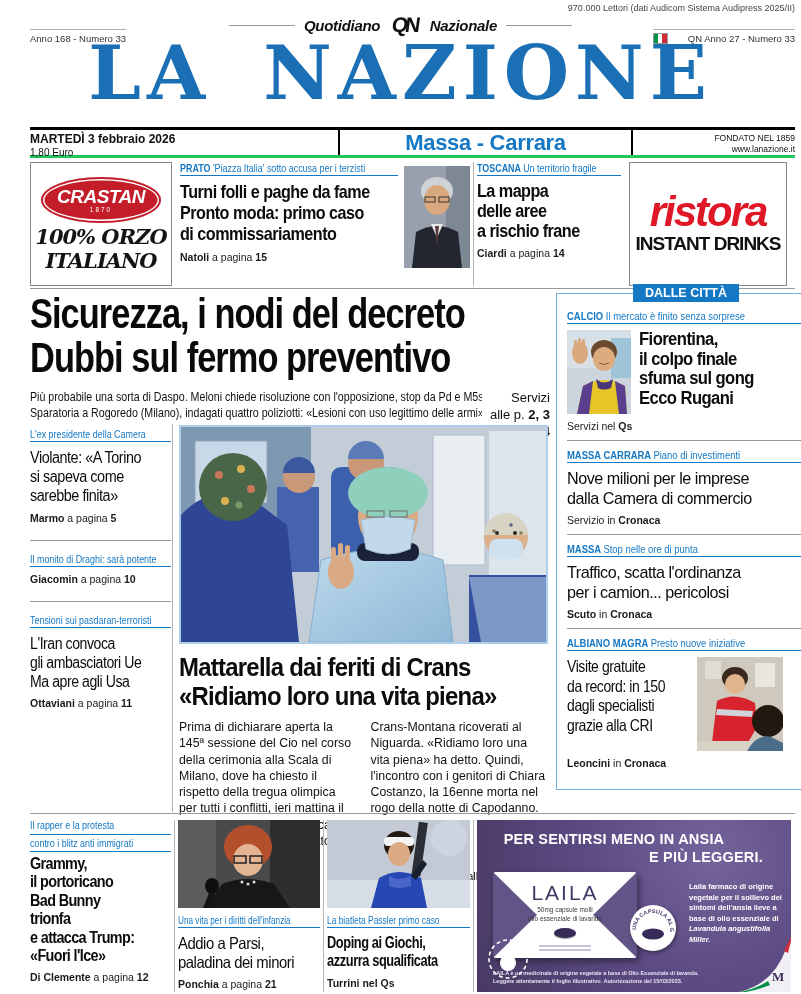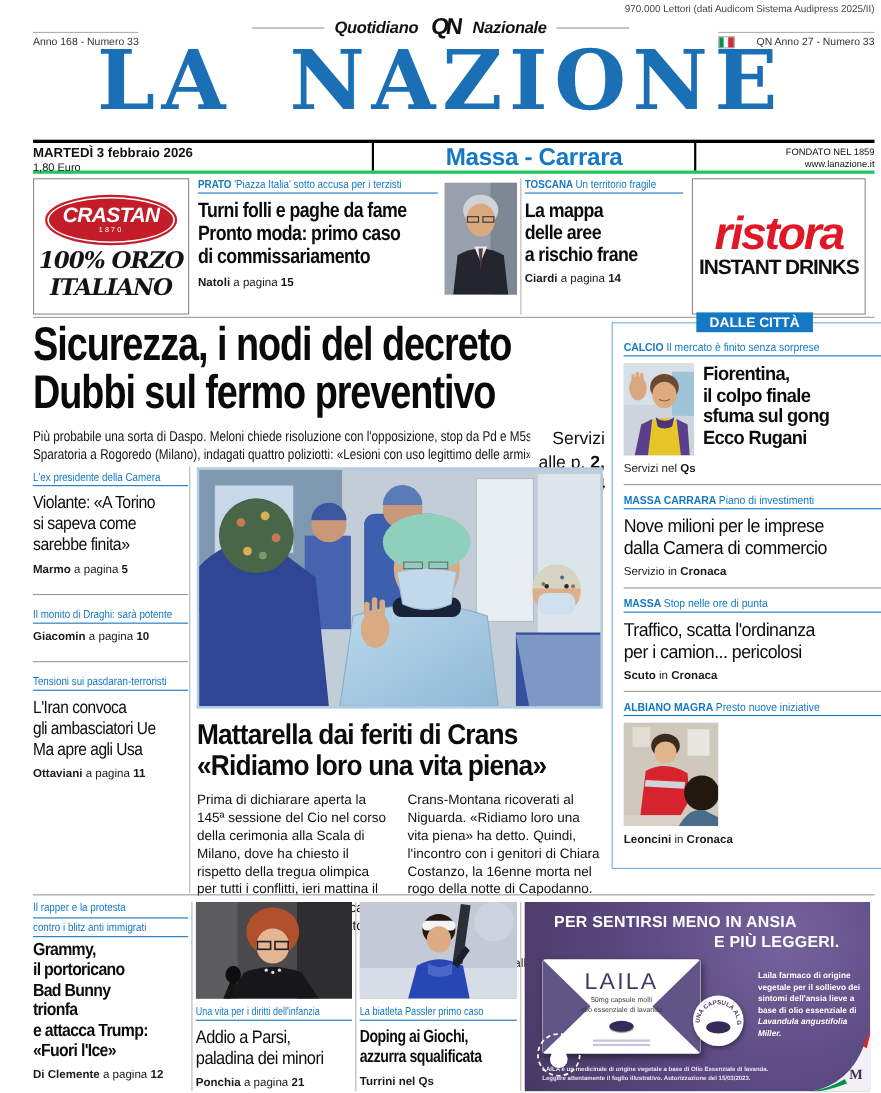--- a/index.html
+++ b/index.html
@@ -54,21 +54,21 @@
   .art-toscana{width:144px;flex:none;}
   .ad-ristora{width:158px;box-sizing:border-box;border:1px solid #8a8a8a;margin-left:8px;display:flex;flex-direction:column;align-items:center;justify-content:center;flex:none;}
   .ri-name{color:#e01726;font-weight:700;font-style:italic;font-size:42px;letter-spacing:-2px;line-height:.9;}
   .ri-sub{font-weight:700;font-size:19px;letter-spacing:-1px;color:#101010;margin-top:2px;}
   .rule{position:absolute;left:30px;width:765px;border-top:1px solid #9a9a9a;}
   
   .lead{position:absolute;left:30px;top:292px;width:520px;}
   .lead-hl{font-size:43px;font-weight:700;letter-spacing:-1.2px;line-height:1.02;white-space:nowrap;overflow:hidden;margin:0;color:#0a0a0a;}
   .lead-row{display:flex;margin-top:9px;}
   .deck{width:452px;overflow:hidden;font-size:13px;line-height:1.25;white-space:nowrap;}
-  .services{flex:1;text-align:right;font-size:16px;line-height:1.3;padding-top:1px;}
+  .services{flex:1;text-align:right;font-size:13px;line-height:1.3;padding-top:1px;}
   
   .citybox{position:absolute;left:556px;top:293px;width:260px;height:497px;box-sizing:border-box;
     border:1.5px solid #6fb0e0;padding:16px 10px 0;}
   .badge{position:absolute;top:-10px;left:50%;transform:translateX(-50%);background:#1478c4;color:#fff;
     font-weight:700;font-size:12.5px;padding:2px 12px;white-space:nowrap;}
   .row{display:flex;gap:8px;}
   .ph-fio{width:64px;height:84px;flex:none;}
   .fio-hl{font-size:17.5px;letter-spacing:-0.6px;line-height:1.12;}
   .city-hl{font-size:17px;letter-spacing:-0.5px;line-height:1.15;}
   .alb-hl{width:122px;font-size:16.5px;letter-spacing:-0.5px;line-height:1.18;}
@@ -251,20 +251,21 @@
       <div class="kicker"><span class="kt" style="transform:scaleX(.9)"><span style="font-weight:700;font-style:normal">MASSA </span><span style="font-weight:400;font-style:normal">Stop nelle ore di punta</span></span></div>
       <h2 class="hl light city-hl"><span class="sx sx95">Traffico, scatta l'ordinanza<br>per i camion... pericolosi</span></h2>
       <div class="byline"><span><span style="font-weight:700;font-style:normal">Scuto</span><span style="font-weight:400;font-style:normal"> in </span><span style="font-weight:700;font-style:normal">Cronaca</span></span></div>
     </div>
 
     <div class="sep"></div>
 
     <div>
       <div class="kicker"><span class="kt" style="transform:scaleX(.9)"><span style="font-weight:700;font-style:normal">ALBIANO MAGRA </span><span style="font-weight:400;font-style:normal">Presto nuove iniziative</span></span></div>
       <div class="row">
+        <h2 class="hl light alb-hl"><span class="sx sx85">Visite gratuite<br>da record: in 150<br>dagli specialisti<br>grazie alla CRI</span></h2>
         <div class="ph ph-cri">
           <svg viewBox="0 0 86 94">
             <rect width="86" height="94" fill="#cfc9bd"></rect>
             <rect x="58" y="6" width="20" height="24" fill="#e9e6df"></rect>
               <rect x="8" y="4" width="16" height="18" fill="#e2ddd2"></rect>
             <ellipse cx="38" cy="21" rx="13" ry="11" fill="#3a2a1e"></ellipse>
             <ellipse cx="38" cy="27" rx="10" ry="10" fill="#e0b48c"></ellipse>
             <path d="M14,94 L20,44 Q38,34 58,46 L60,70 L46,94 Z" fill="#d6232e"></path>
             <path d="M20,52 L56,54 L55,60 L19,58 Z" fill="#cfd4d8"></path>
             <rect y="84" width="58" height="10" fill="#d8d2c4"></rect>

